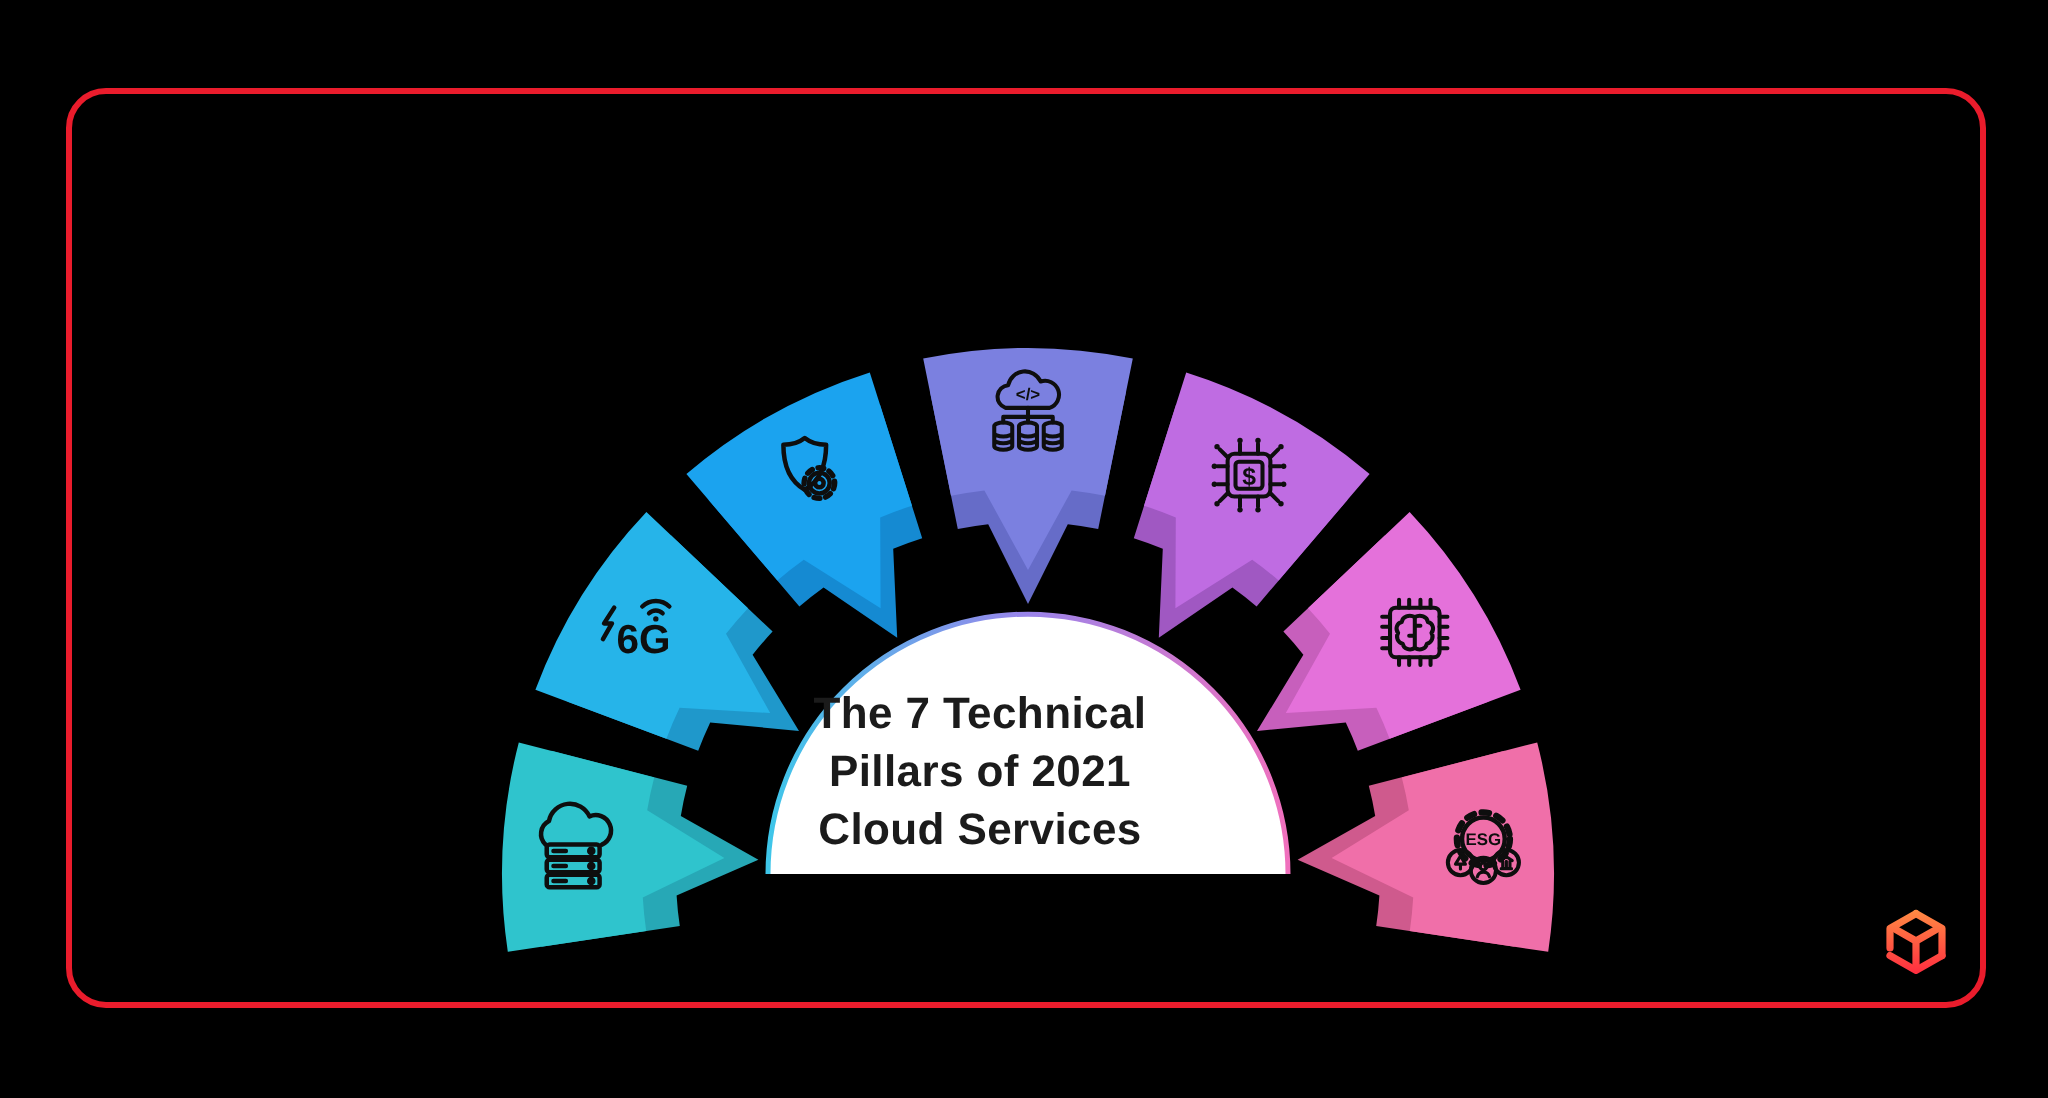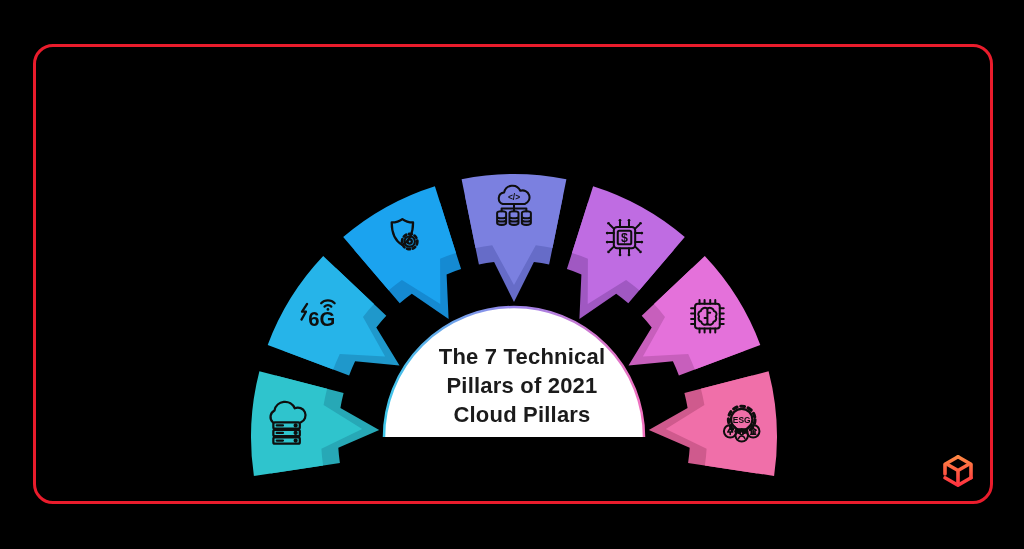--- a/index.html
+++ b/index.html
@@ -6,21 +6,21 @@
   body{
     width:1024px;height:549px;position:relative;overflow:hidden;
     background:#000;font-family:"Liberation Sans",sans-serif;
   }
   .frame{
     position:absolute;left:33px;top:44px;width:960px;height:460px;
     box-sizing:border-box;border:3px solid #ea1c2c;border-radius:20px;
   }
   .fan{position:absolute;left:0;top:0;width:1024px;height:549px;}
   .title{
-    position:absolute;left:392px;top:342px;width:260px;
+    position:absolute;left:360px;top:342px;width:260px;
     text-align:center;font-size:22px;font-weight:bold;line-height:29px;
     letter-spacing:.2px;color:#1b1b1b;
   }
   .logo{position:absolute;left:938px;top:450px;width:40px;height:42px;}
 </style>
 </head>
 <body style="background: rgb(0, 0, 0);">
 
 <div class="frame" style="border-color: rgb(234, 28, 44);"></div>
 
@@ -163,21 +163,21 @@
       </g>
     </g>
 
   <path d="M 384 437 A 130 130 0 0 1 644 437 Z" fill="#ffffff"></path>
   <path d="M 384 437 A 130 130 0 0 1 644 437" fill="none" stroke="url(#domeGrad)" stroke-width="2.5"></path>
 </svg>
 
 <div class="title" style="color: rgb(27, 27, 27);">
   <div>The 7 Technical</div>
   <div>Pillars of 2021</div>
-  <div>Cloud Pillars</div>
+  <div>Cloud Services</div>
 </div>
 
 <svg class="logo" viewBox="0 0 40 42">
   <defs>
     <linearGradient id="logoGrad" x1="0" y1="0" x2="0" y2="42" gradientUnits="userSpaceOnUse">
       <stop offset="0" stop-color="#ff9a44"></stop>
       <stop offset="1" stop-color="#ff1e3f"></stop>
     </linearGradient>
   </defs>
   <g stroke="url(#logoGrad)" stroke-width="3.6" fill="none" stroke-linejoin="round" stroke-linecap="round">

